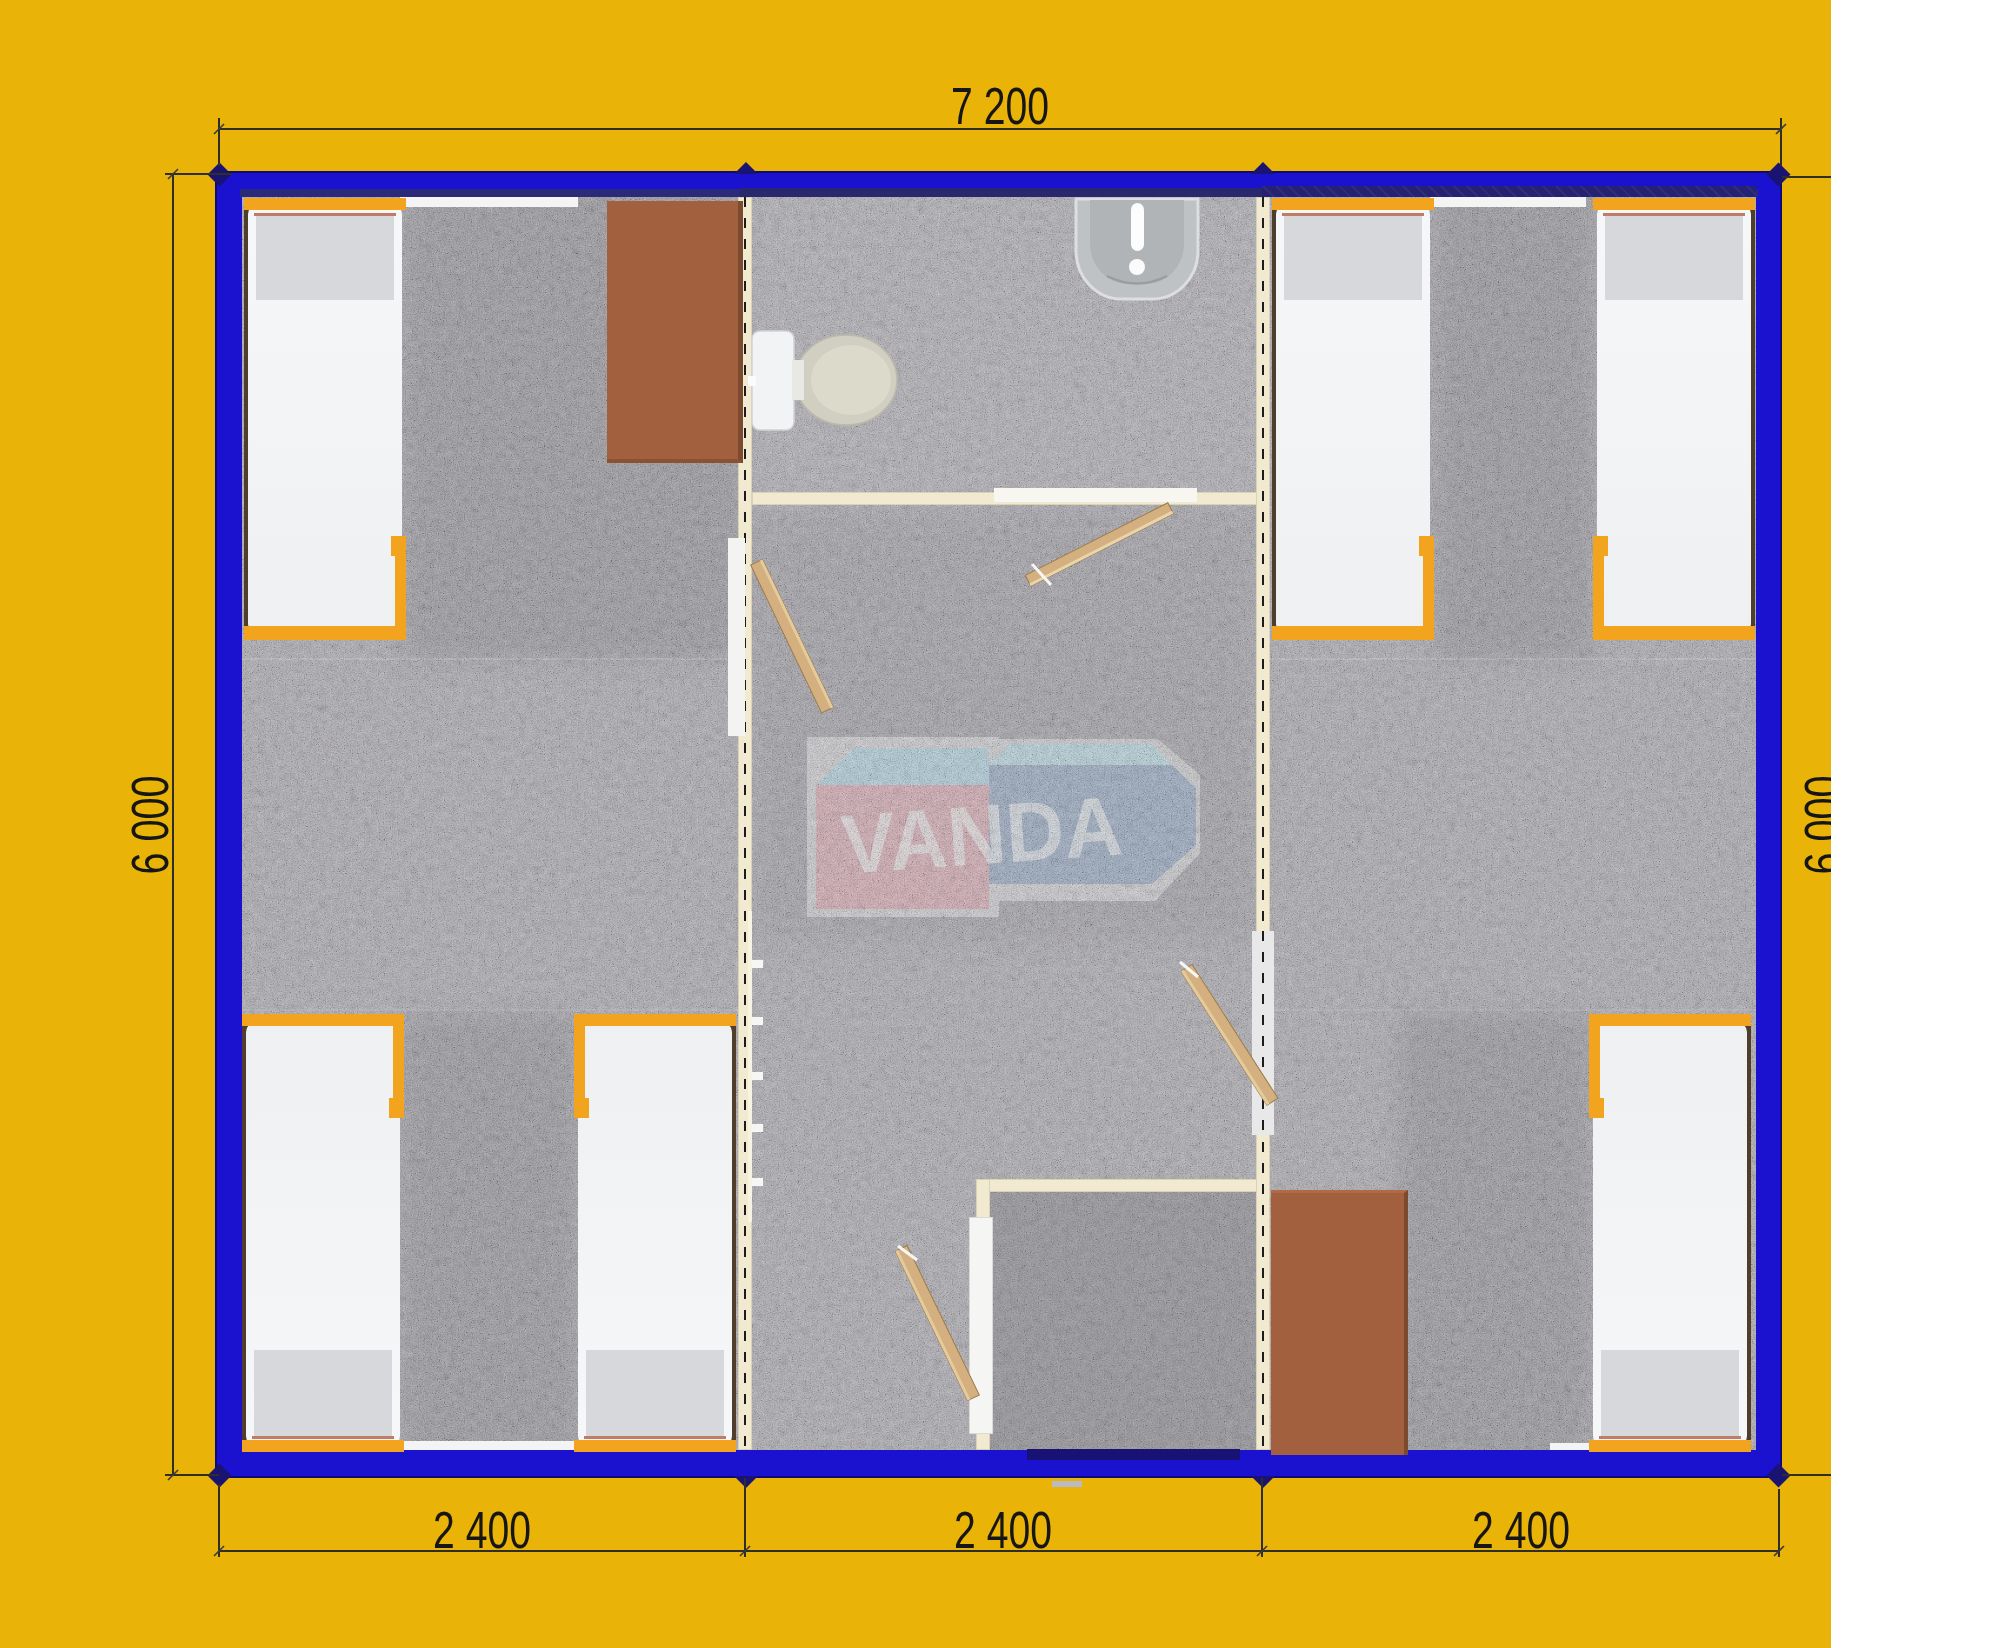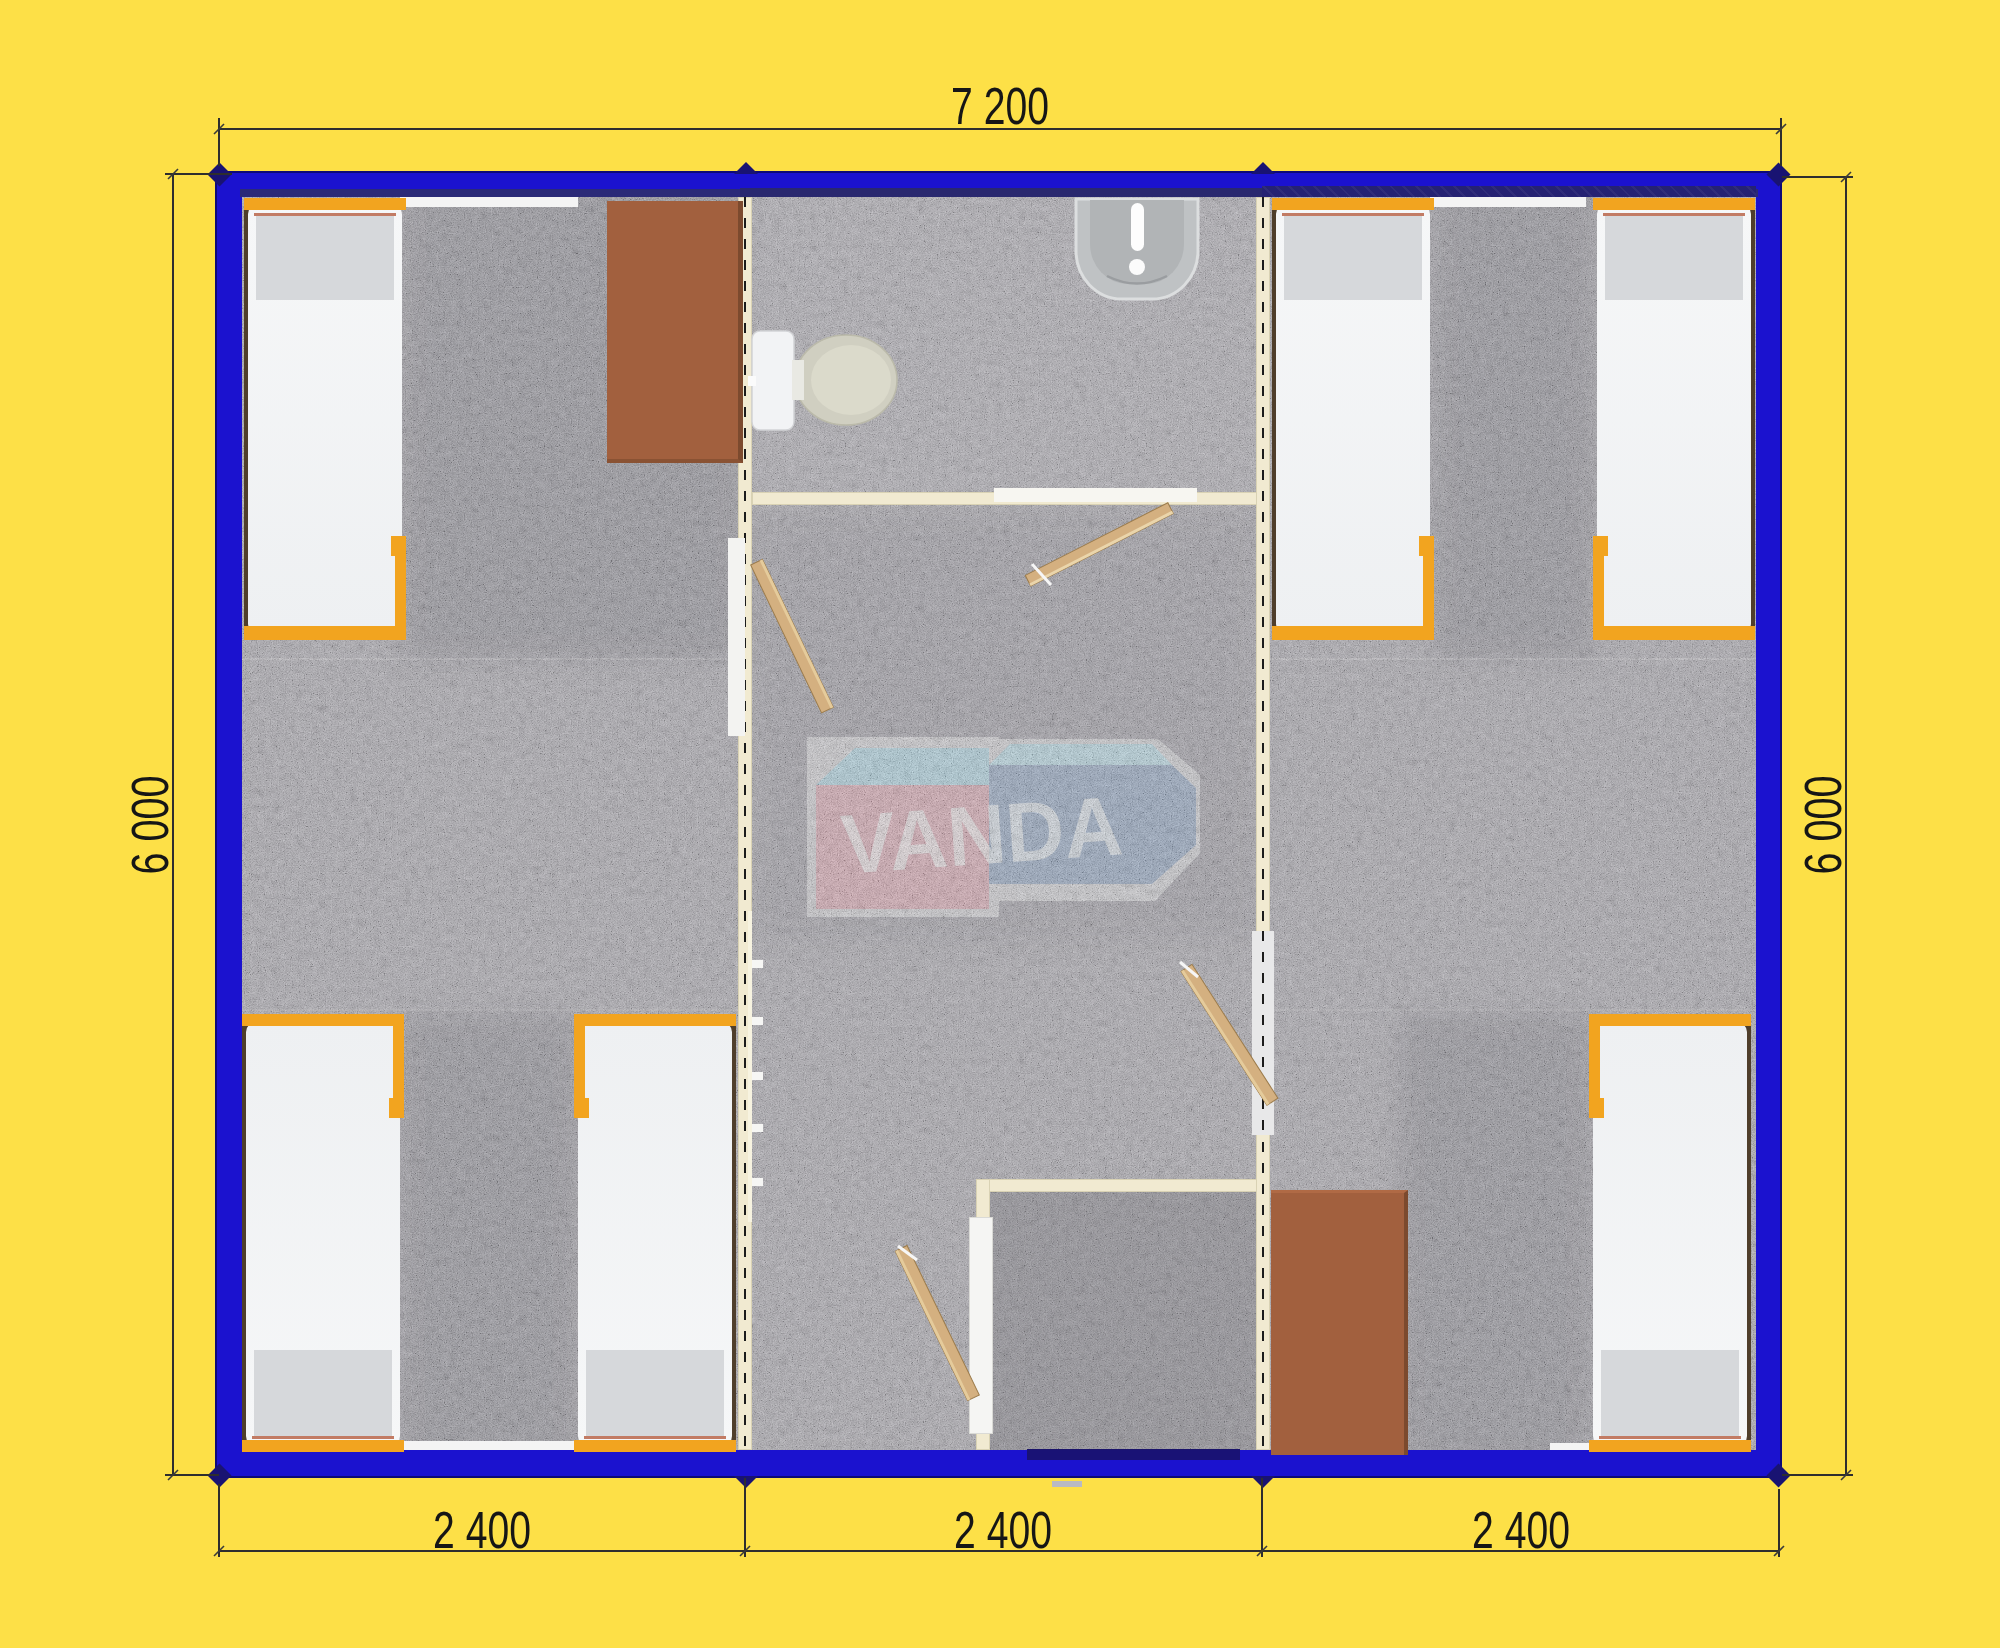--- a/index.html
+++ b/index.html
@@ -1,16 +1,16 @@
 <!DOCTYPE html>
 <html><head>
 <meta charset="utf-8">
 <style>
   html,body{margin:0;padding:0;background:#fff;}
-  #page{position:relative;width:2000px;height:1648px;background:#fde047;overflow:hidden;
+  #page{position:relative;width:1831px;height:1648px;background:#eab308;overflow:hidden;
         font-family:"Liberation Sans",sans-serif;}
   .abs{position:absolute;}
 </style>
 </head>
 <body>
 <div id="page">
 
   <div class="abs" style="left:217px;top:173px;width:1563px;height:1303px;background:#1b12cf;outline:2px solid #0e0a77;"></div>
 
   <div class="abs" style="left:240px;top:189px;width:1518px;height:8px;background:#2b2a78;"></div>

